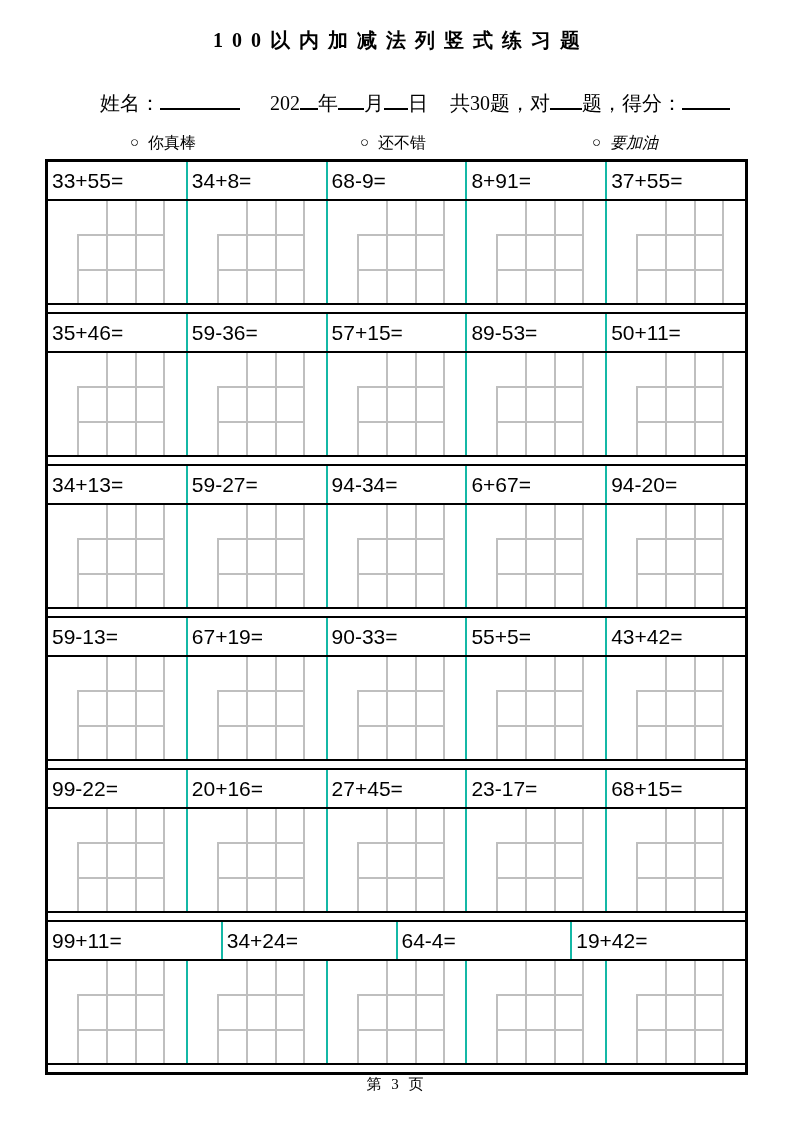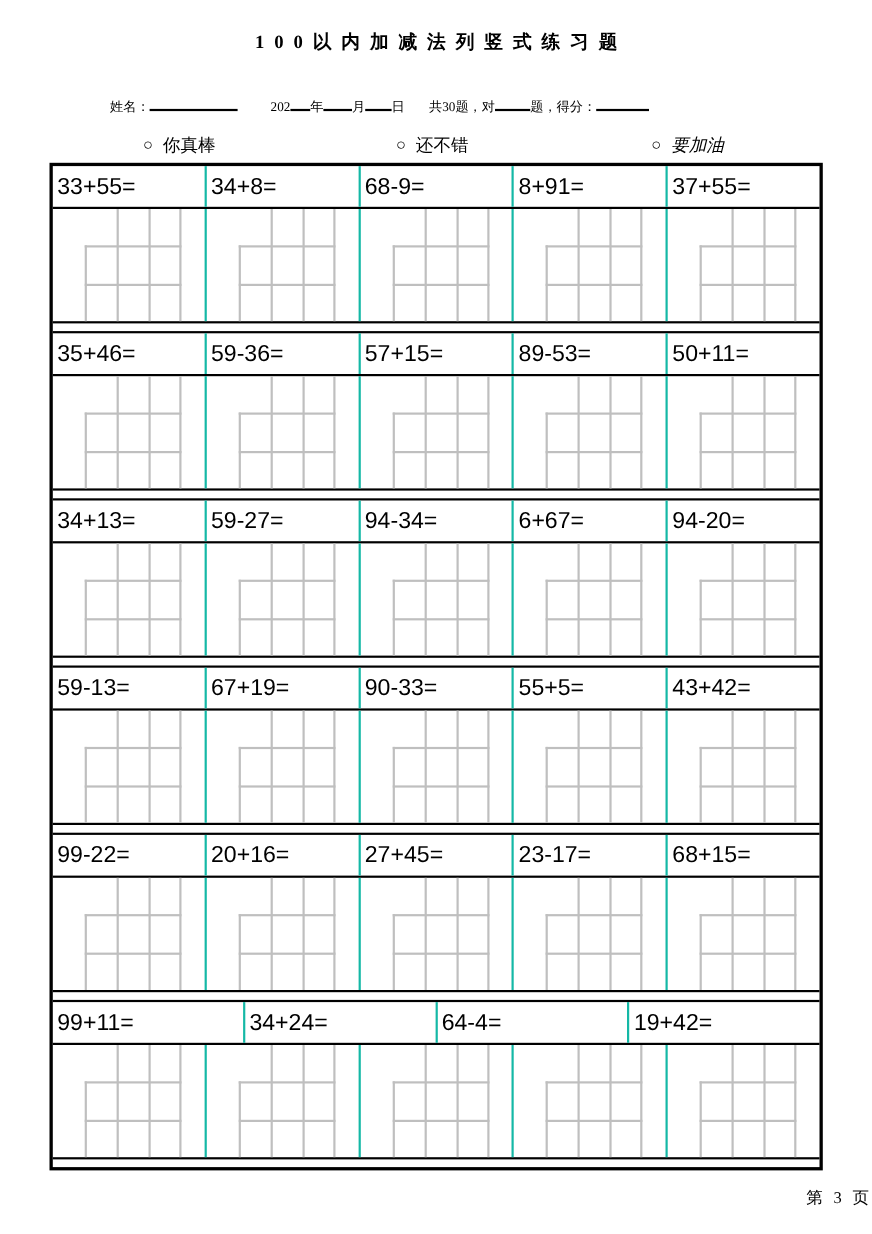--- a/index.html
+++ b/index.html
@@ -10,31 +10,31 @@
     position: relative;
     width: 793px;
     height: 1122px;
     background: #fff;
     overflow: hidden;
   }
 
   .title {
     padding-top: 27px;
     text-align: center;
-    font-size: 17px;
+    font-size: 20px;
     font-weight: 600;
     letter-spacing: 9px;
     padding-left: 9px; 
     font-family: "Liberation Serif", serif;
     white-space: nowrap;
   }
 
   .meta-line {
     margin: 36px 0 0 100px;
-    font-size: 12px;
+    font-size: 20px;
     white-space: nowrap;
   }
   .meta-line .blank {
     display: inline-block;
     border-bottom: 2px solid #000;
     height: 15px;
     vertical-align: baseline;
   }
   .b-name  { width: 80px; margin-right: 30px; }
   .b-year  { width: 18px; }
@@ -95,22 +95,21 @@
   .gv3 { left: 87px; }
   .gv4 { left: 115px; }
   .gh { height: 2px; left: 29px; width: 88px; }
   .gh1 { top: 33px; }
   .gh2 { top: 68px; }
 
   .spacer { height: 11px; border-top: 2px solid #000; border-bottom: 2px solid #000; }
   .spacer:last-child { height: 9px; border-bottom: none; }
 
   .footer {
-    margin-top: 16px;
-    text-align: right;
+    text-align: center;
     font-size: 15px;
     letter-spacing: 3px;
   }
 </style>
 </head>
 <body>
 
 <div class="page">
 
   <h1 class="title">100以内加减法列竖式练习题</h1>

